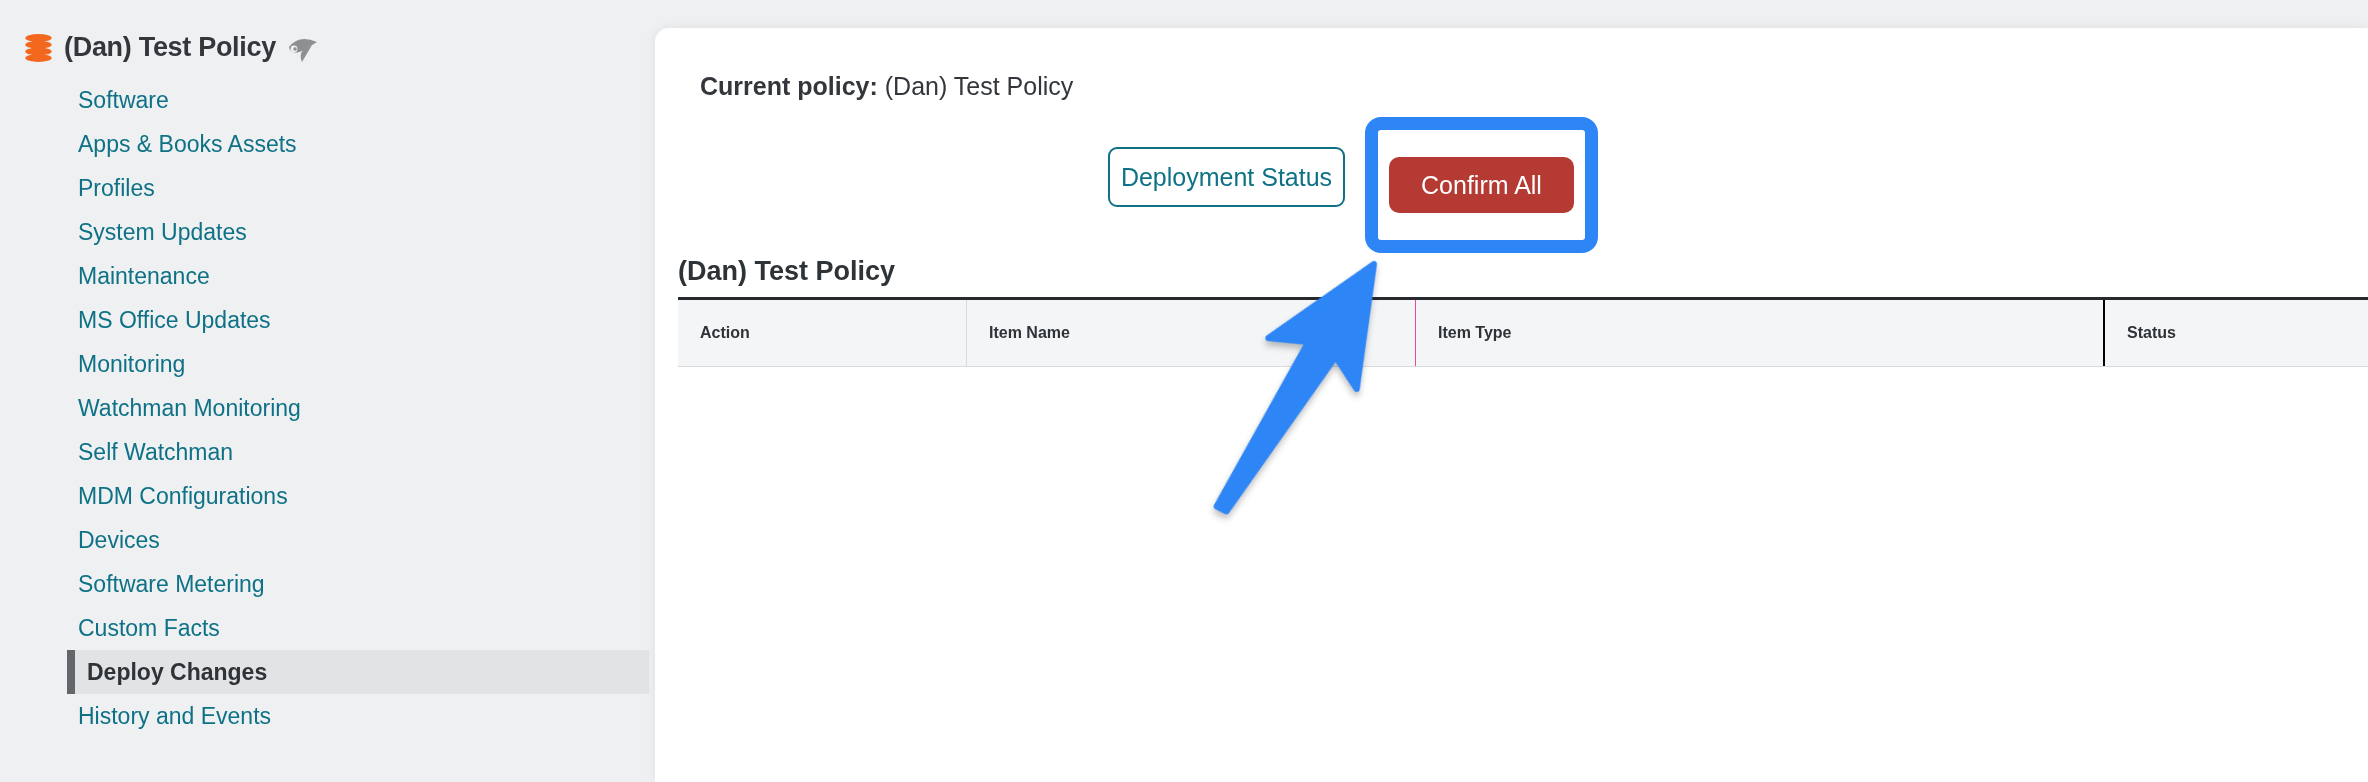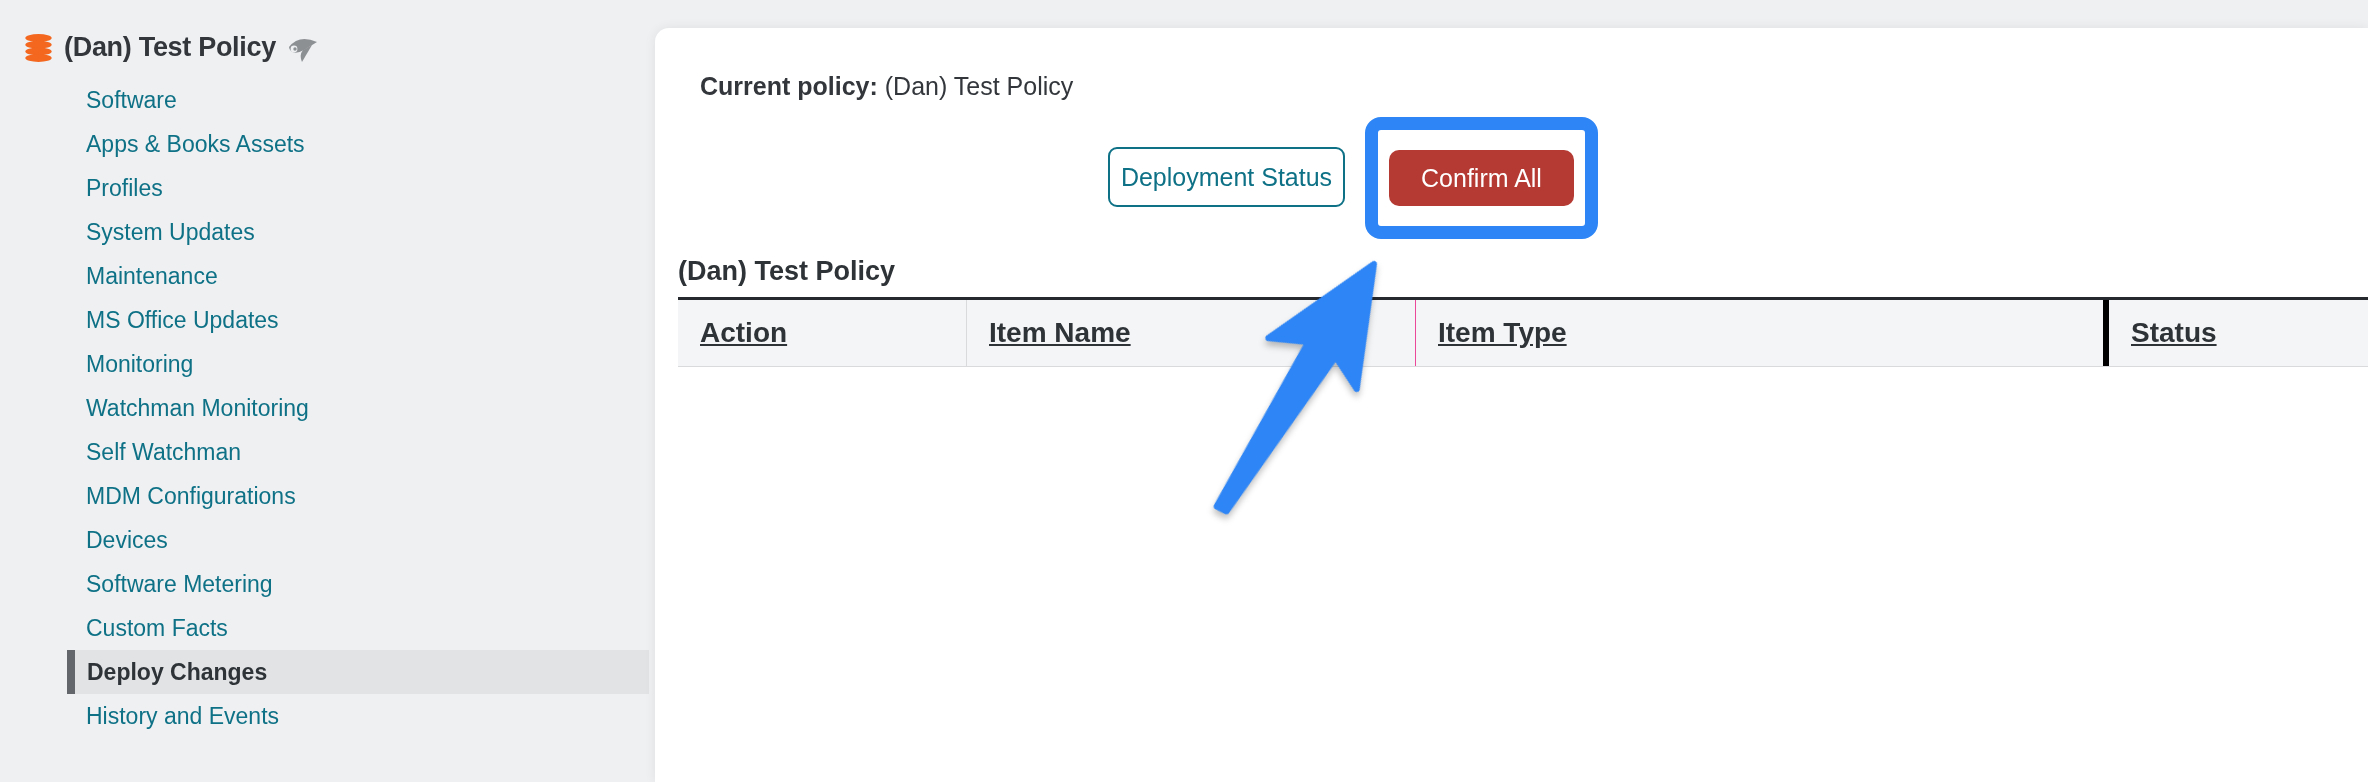--- a/index.html
+++ b/index.html
@@ -13,22 +13,22 @@
 
   
   .sidebar { position:absolute; left:0; top:0; width:655px; height:782px; background:#eef0f2; }
   .sidebar-header { position:absolute; left:24px; top:32px; display:flex; align-items:center; gap:11px; }
   .sidebar-title { font-size:27px; font-weight:bold; color:#33373c; letter-spacing:-0.3px; white-space:nowrap; }
   .db-icon svg { display:block; }
   .kiosk-icon svg { display:block; margin-top:3px; }
 
   .nav { position:absolute; left:0; top:78px; width:655px; }
   .nav-item {
-    height:44px; line-height:44px; padding-left:62px;
-    font-size:23px; color:#0e7186; white-space:nowrap; cursor:pointer;margin-left:24px;
+    height:44px; line-height:44px; padding-left:78px;
+    font-size:23px; color:#0e7186; white-space:nowrap; cursor:pointer;
   }
   .nav-item.selected {
     margin-left:67px; width:582px; padding-left:12px;
     border-left:8px solid #63676c; background:#e2e3e5;
     color:#2e3338; font-weight:bold;
   }
 
   
   .card {
     position:absolute; left:655px; top:28px; right:0; bottom:0;
@@ -45,42 +45,42 @@
   .view-details .suffix { font-weight:bold; }
 
   .deploy-status-btn {
     position:absolute; left:453px; top:119px; width:237px; height:60px;
     background:#fff; border:2px solid #0e7186; border-radius:9px;
     font-size:25px; color:#0e7186; font-family:inherit;
     display:flex; align-items:center; justify-content:center; cursor:pointer;
   }
 
   .highlight-box {
-    position:absolute; left:710px; top:89px; width:233px; height:122px;
+    position:absolute; left:710px; top:89px; width:233px; height:136px;
     border:13px solid #2e86f6; border-radius:16px; background:#fff;
     display:flex; align-items:center; justify-content:center;
   }
   .confirm-btn {
     width:185px; height:56px; background:#b43a33; color:#ffffff;
     border:none; border-radius:10px; font-size:25px; font-family:inherit;
     display:flex; align-items:center; justify-content:center; cursor:pointer;
   }
 
   .section-title { position:absolute; left:23px; top:228px; font-size:27px; font-weight:bold; color:#2e3338; }
 
   
   .policy-table { position:absolute; left:23px; right:0; top:269px; border-top:3px solid #26292e; }
   .t-head { display:flex; height:67px; background:#f4f5f6; border-bottom:1px solid #d9dadb; }
   .t-row  { display:flex; height:74px; background:#fff; }
-  .t-cell { padding-left:22px; font-size:28px; display:flex; align-items:center; white-space:nowrap; overflow:hidden;text-decoration:underline; }
+  .t-cell { padding-left:22px; font-size:16px; display:flex; align-items:center; white-space:nowrap; overflow:hidden; }
   .t-head .t-cell { font-weight:bold; color:#2e3338; }
   .col-action { width:288px; }
   .col-name   { width:449px; border-left:1px solid #d9dadb; }
   .col-type   { width:688px; border-left:1px solid #ec4899; }
-  .col-status { flex:1; border-left:6px solid #000000; }
+  .col-status { flex:1; border-left:2px solid #000000; }
   .c-add     { color:#3fa32f; }
   .c-link    { color:#0e7186; cursor:pointer; }
   .c-type    { color:#2e3338; }
   .c-pending { color:#f6d06e; }
 
   
   .anno-arrow { position:absolute; left:0; top:0; pointer-events:none; z-index:6; }
   .anno-arrow polygon { filter:drop-shadow(2px 4px 3px rgba(0,0,0,0.25)); }
 </style>
 </head>

